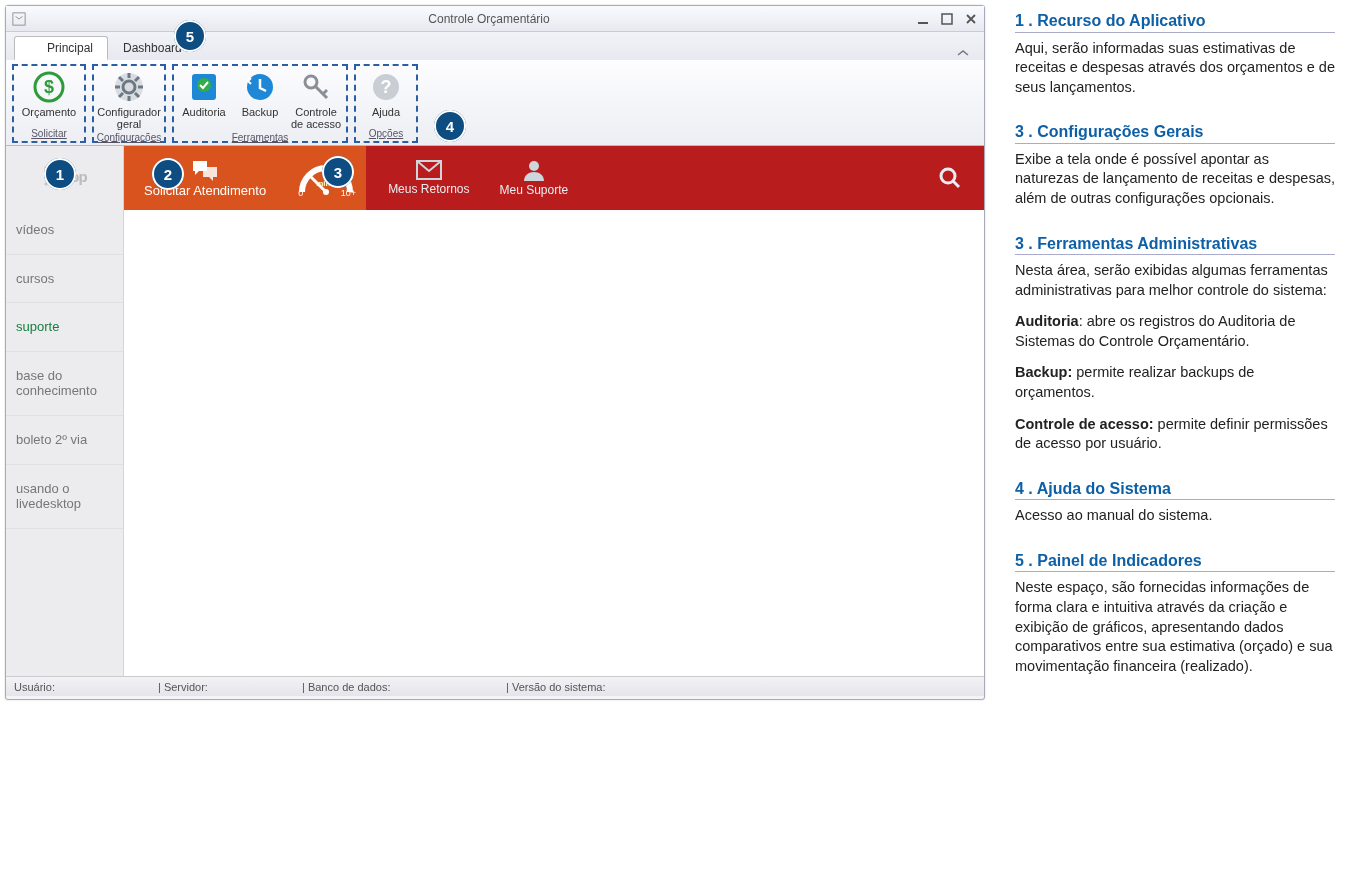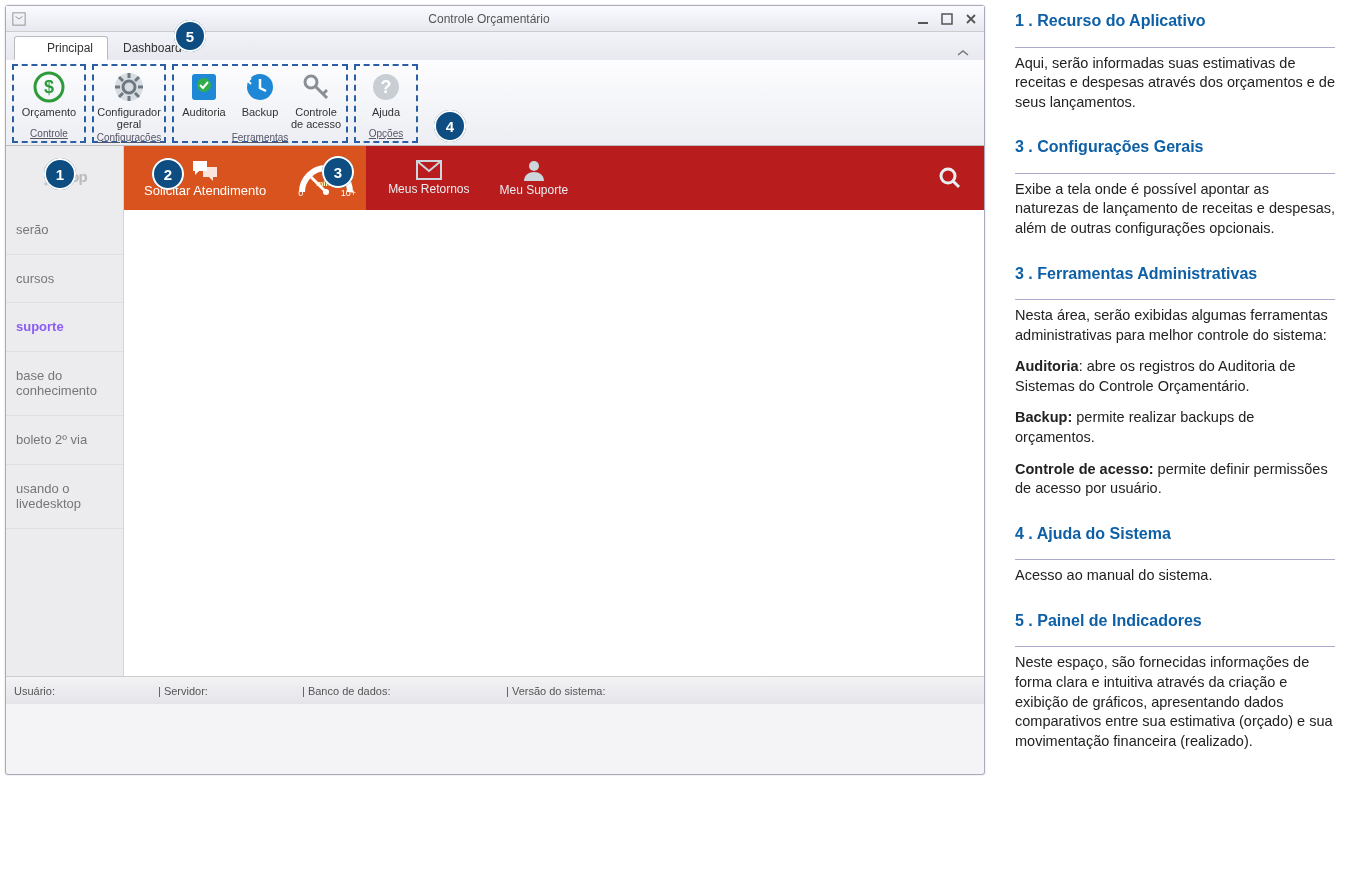--- a/index.html
+++ b/index.html
@@ -32,48 +32,48 @@
 .ribbon-group-label { font-size:10px; color:#556; text-decoration:underline; margin-top:auto; padding-bottom:2px; }
 
 
 .callout { position:absolute; width:32px; height:32px; border-radius:50%; background:#0d4d82; color:#fff; font-weight:bold; display:flex; align-items:center; justify-content:center; font-size:15px; box-shadow:0 0 0 2px #fff inset; z-index:50; }
 
 
 .content-area { display:flex; height:530px; background:#fff; }
 .sidebar { width:118px; background:#ececee; display:flex; flex-direction:column; border-right:1px solid #d5d5d8; }
 .sidebar-logo { height:60px; display:flex; align-items:center; justify-content:center; color:#bbb; font-size:15px; font-weight:600; letter-spacing:-1px; }
 .sidebar-item { padding:16px 10px; font-size:13px; color:#777; border-bottom:1px solid #e0e0e2; display:flex; align-items:center; gap:6px; line-height:1.2; }
-.sidebar-item.active { color:#8b5cf6; font-weight:700;align-items:center; }
+.sidebar-item.active { color:#15803d; font-weight:400;align-items:center; }
 .badge { background:#d9531e; color:#fff; border-radius:50%; width:18px; height:18px; font-size:11px; display:flex; align-items:center; justify-content:center; }
 
 .page-body { flex:1; display:flex; flex-direction:column;gap:34px; }
 .orange-bar { height:64px; display:flex; align-items:stretch; }
 .orange-seg { background:#d9531e; color:#fff; display:flex; flex-direction:column; align-items:center; justify-content:center; padding:0 18px; font-size:13px; gap:2px; position:relative; }
 .orange-seg.first { flex-direction:column; align-items:center; padding:0 20px; }
 .orange-seg .oicon { font-size:22px; }
 .gray-seg { background:#b91c1c; color:#e8eef2; display:flex; align-items:center; padding:0 22px; gap:30px; flex:1; }
 .gray-item { display:flex; flex-direction:column; align-items:center; font-size:12px; gap:2px; }
 .gray-item .gicon { font-size:20px; }
 .search-ic { margin-left:auto; font-size:22px; font-weight:bold; }
 .gauge { position:relative; width:60px; height:40px; }
 .gauge svg { width:60px; height:40px; }
 .gauge .glab { position:absolute; bottom:0; font-size:9px; color:#fff; }
 .gauge .g0 { left:2px; } .gauge .g10 { right:0; }
 .gauge .gmin { position:absolute; bottom:10px; left:20px; font-size:8px; color:#ffb; font-weight:bold; }
 
 .white-body { flex:1; background:#fff; }
 
 
-.statusbar { height:28px; background:linear-gradient(#f3f3f6,#e4e4ea); border-top:1px solid #ccc; display:flex; align-items:center; font-size:11px; color:#555; padding:0 8px; gap:4px; }
+.statusbar { height:20px; background:linear-gradient(#f3f3f6,#e4e4ea); border-top:1px solid #ccc; display:flex; align-items:center; font-size:11px; color:#555; padding:0 8px; gap:4px; }
 .statusbar .sfield { min-width:140px; }
 
 
 .doc-panel { width:330px; padding:10px 10px 0 0; font-size:14.5px; color:#222; line-height:1.35; }
 .doc-section { margin-bottom:24px; }
-.doc-title { color:#0d5fa6; font-weight:bold; font-size:16px; border-bottom:1px solid #aac; padding-bottom:15px; margin-bottom:6px; }
+.doc-title { color:#0d5fa6; font-weight:bold; font-size:16px; border-bottom:1px solid #aac; padding-bottom:0; margin-bottom:6px; }
 .doc-body p { margin-bottom:12px; }
 .doc-body b { font-weight:bold; }
 
 
 svg { display:block; }
 </style>
 </head>
 <body>
 
 <div class="main-layout">
@@ -130,21 +130,21 @@
           <div class="ribbon-btn">
             <span class="ricon">
               <svg viewBox="0 0 34 34">
                   <circle cx="17" cy="17" r="14" fill="none" stroke="#2e9b3a" stroke-width="3"></circle>
                   <text x="17" y="23" text-anchor="middle" font-size="18" fill="#2e9b3a" font-weight="bold">$</text>
                 </svg>
             </span>
             <span>Orçamento</span>
           </div>
         </div>
-        <div class="ribbon-group-label">Controle</div>
+        <div class="ribbon-group-label">Solicitar</div>
       </div>
 
       <div class="ribbon-group">
         <div class="ribbon-group-items">
           <div class="ribbon-btn">
             <span class="ricon">
               <svg viewBox="0 0 34 34">
                   <circle cx="17" cy="17" r="14" fill="#d8dde3"></circle>
                   <circle cx="17" cy="17" r="6" fill="none" stroke="#6e7880" stroke-width="3"></circle>
                   <g stroke="#6e7880" stroke-width="3">
@@ -220,21 +220,21 @@
     <div class="content-area">
 
       <div class="sidebar">
         <div class="sidebar-logo">
           <svg width="24" height="24" viewBox="0 0 24 24">
               <path d="M3 3l18 18M21 3L3 21" stroke="#c8c8cc" stroke-width="3"></path>
             </svg>
           <span>top</span>
         </div>
         <div class="sidebar-item">
-            <span>serão</span>
+            <span>vídeos</span>
           </div>
         <div class="sidebar-item">
             <span>cursos</span>
           </div>
         <div class="sidebar-item active">
             <span>suporte</span>
           </div>
         <div class="sidebar-item">
             <span>base do conhecimento</span>
           </div>

